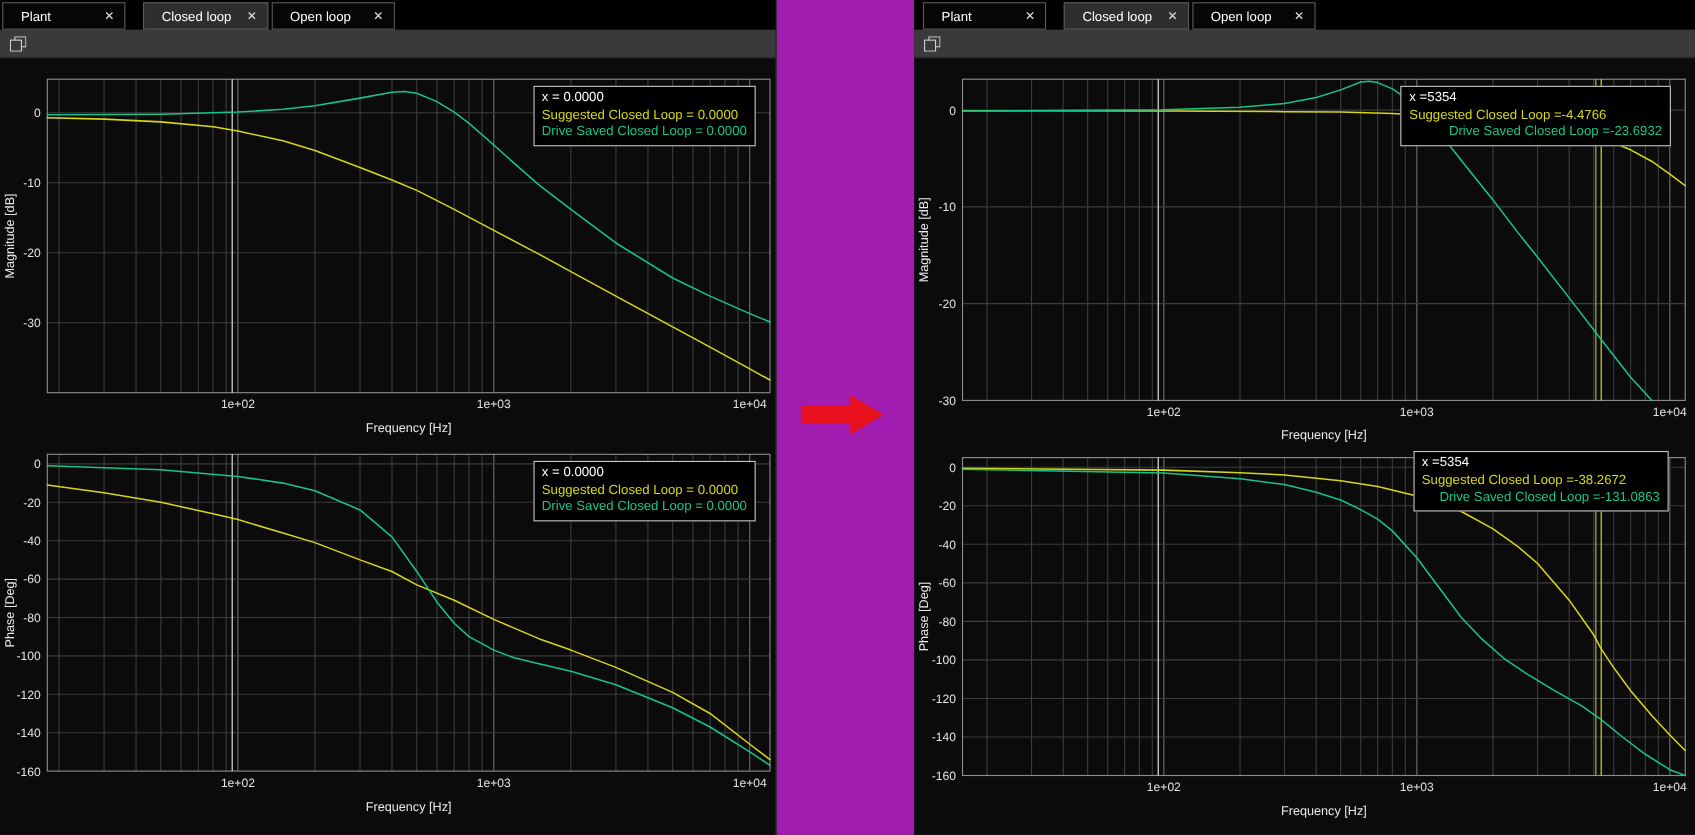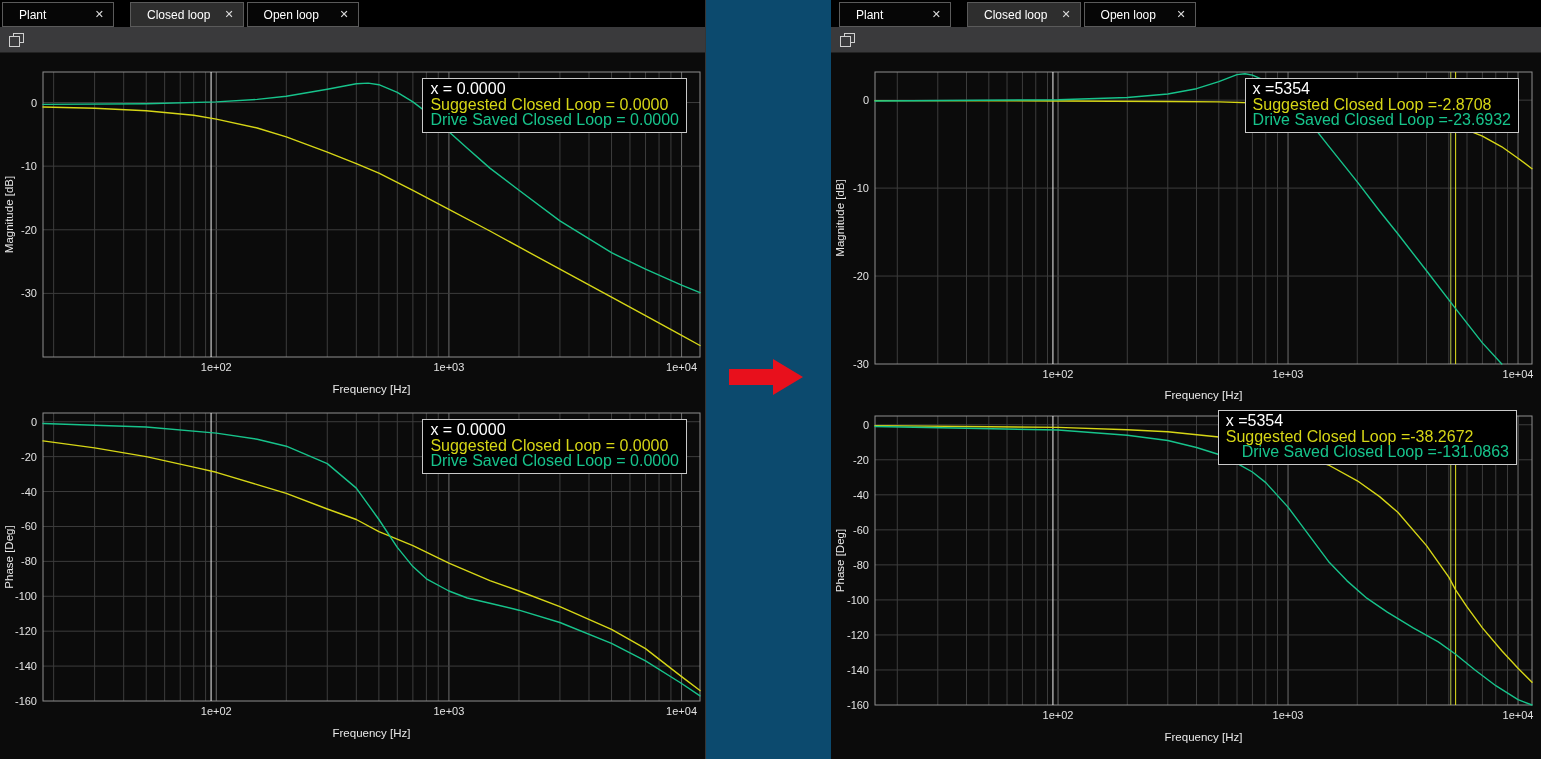--- a/index.html
+++ b/index.html
@@ -1,16 +1,16 @@
 <!DOCTYPE html>
 <html><head>
 <meta charset="utf-8">
 <style>
   html,body{margin:0;padding:0;background:#000;}
-  .screen{position:relative;width:1541px;height:759px;background:#0c4a6e;overflow:hidden;
+  .screen{position:relative;width:1541px;height:759px;background:#a21caf;overflow:hidden;
           font-family:"Liberation Sans",sans-serif;}
   .panel{position:absolute;top:0;height:759px;background:#0b0b0b;}
   .panel.before{left:0;width:705px;border-right:1px solid #353535;}
   .panel.after{left:831px;width:710px;border-bottom:1px solid #7a7a7a;}
   .tabbar{height:27px;background:#000;display:flex;align-items:flex-end;padding-left:2px;
           box-sizing:border-box;}
   .after .tabbar{padding-left:8px;}
   .tab{height:25px;min-width:112px;box-sizing:border-box;display:flex;align-items:center;
        justify-content:space-between;padding:0 9px 0 16px;border:1px solid #5a5a5a;
        margin-right:3px;background:#060606;cursor:default;}
@@ -23,21 +23,21 @@
   .chart{position:absolute;}
   .chart svg{position:absolute;left:0;top:0;}
   #chartbox-0{left:0;top:53px;width:705px;height:352px;}
   #chartbox-1{left:0;top:405px;width:705px;height:354px;}
   #chartbox-2{left:0;top:53px;width:710px;height:352px;}
   #chartbox-3{left:0;top:405px;width:710px;height:354px;}
   svg text{font-family:"Liberation Sans",sans-serif;font-size:11px;fill:#e2e2e2;}
   svg text.axlab{font-size:11.5px;fill:#e8e8e8;}
   .legend{position:absolute;background:#000;border:1px solid #c9c9c9;padding:2px 7px 4px;
           white-space:nowrap;z-index:5;}
-  .legend div{font-size:16px;line-height:15.5px;color:#fff;}
+  .legend div{font-size:12px;line-height:15.5px;color:#fff;}
   #legend-0{top:25px;right:18px;}
   #legend-1{top:14px;right:18px;}
   #legend-2{top:25px;right:22px;}
   #legend-3{top:5px;right:24px;}
   .arrow{position:absolute;left:729px;top:357px;width:76px;height:40px;}
 </style>
 </head>
 <body>
 
 <div class="screen">
@@ -257,22 +257,22 @@
           <text x="38" y="227.0481927710843" text-anchor="end">-20</text>
           <text x="38" y="315" text-anchor="end">-30</text>
           <text x="227.04880785447702" y="325" text-anchor="middle">1e+02</text>
           <text x="457.04428941629294" y="325" text-anchor="middle">1e+03</text>
           <text x="687.0397709781089" y="325" text-anchor="middle">1e+04</text>
           <text x="372.5" y="346" text-anchor="middle" class="axlab">Frequency [Hz]</text>
           <text x="13" y="165" text-anchor="middle" transform="rotate(-90 13 165)" class="axlab">Magnitude [dB]</text>
         </svg>
       <div class="legend" id="legend-2">
         <div class="lg-x">x =5354</div>
-        <div class="lg-line" style="color: rgb(214, 214, 22);">Suggested Closed Loop =-2.8708</div>
-        <div class="lg-line" style="color: rgb(23, 195, 139);">Drive Saved Closed Loop =-23.6932</div>
+        <div class="lg-line" style="color: rgb(214, 214, 22);">Suggested Closed Loop =-4.4766</div>
+        <div class="lg-line" style="color: rgb(23, 195, 139); margin-left: 36px;">Drive Saved Closed Loop =-23.6932</div>
       </div>
     </div>
 
     <div class="chart" id="chartbox-3">
       <svg id="chart-3" width="710" height="354" viewBox="0 0 710 354">
           <line x1="66.2888651099498" y1="11" x2="66.2888651099498" y2="300" stroke="#3d3d3d" stroke-width="1"></line>
           <line x1="106.78905903528766" y1="11" x2="106.78905903528766" y2="300" stroke="#3d3d3d" stroke-width="1"></line>
           <line x1="135.52440392723852" y1="11" x2="135.52440392723852" y2="300" stroke="#3d3d3d" stroke-width="1"></line>
           <line x1="157.81326903718826" y1="11" x2="157.81326903718826" y2="300" stroke="#3d3d3d" stroke-width="1"></line>
           <line x1="176.0245978525764" y1="11" x2="176.0245978525764" y2="300" stroke="#3d3d3d" stroke-width="1"></line>

